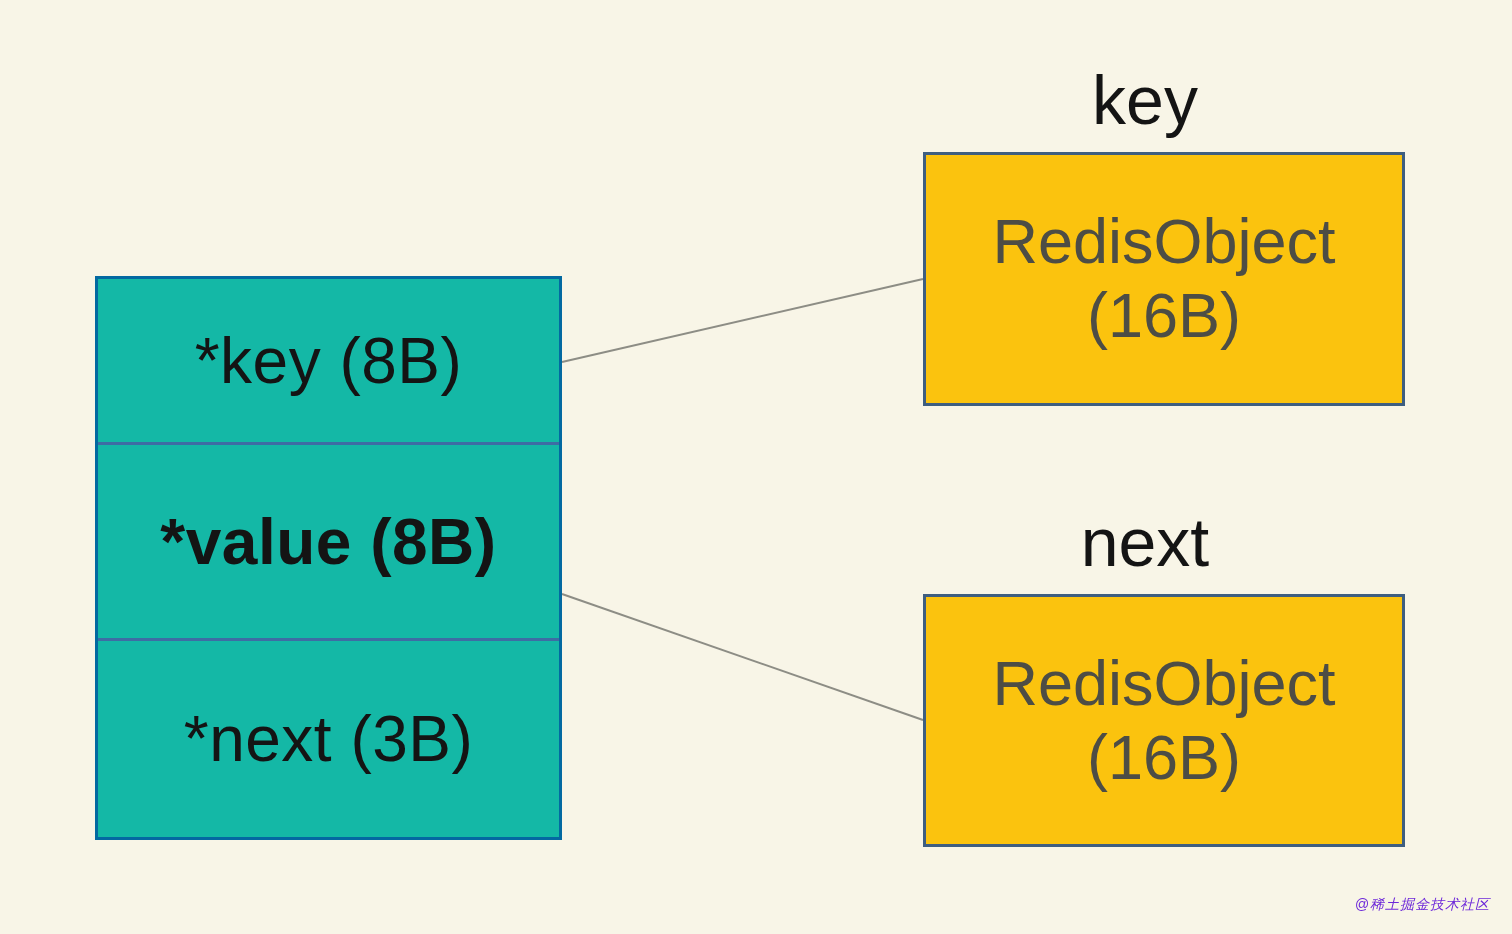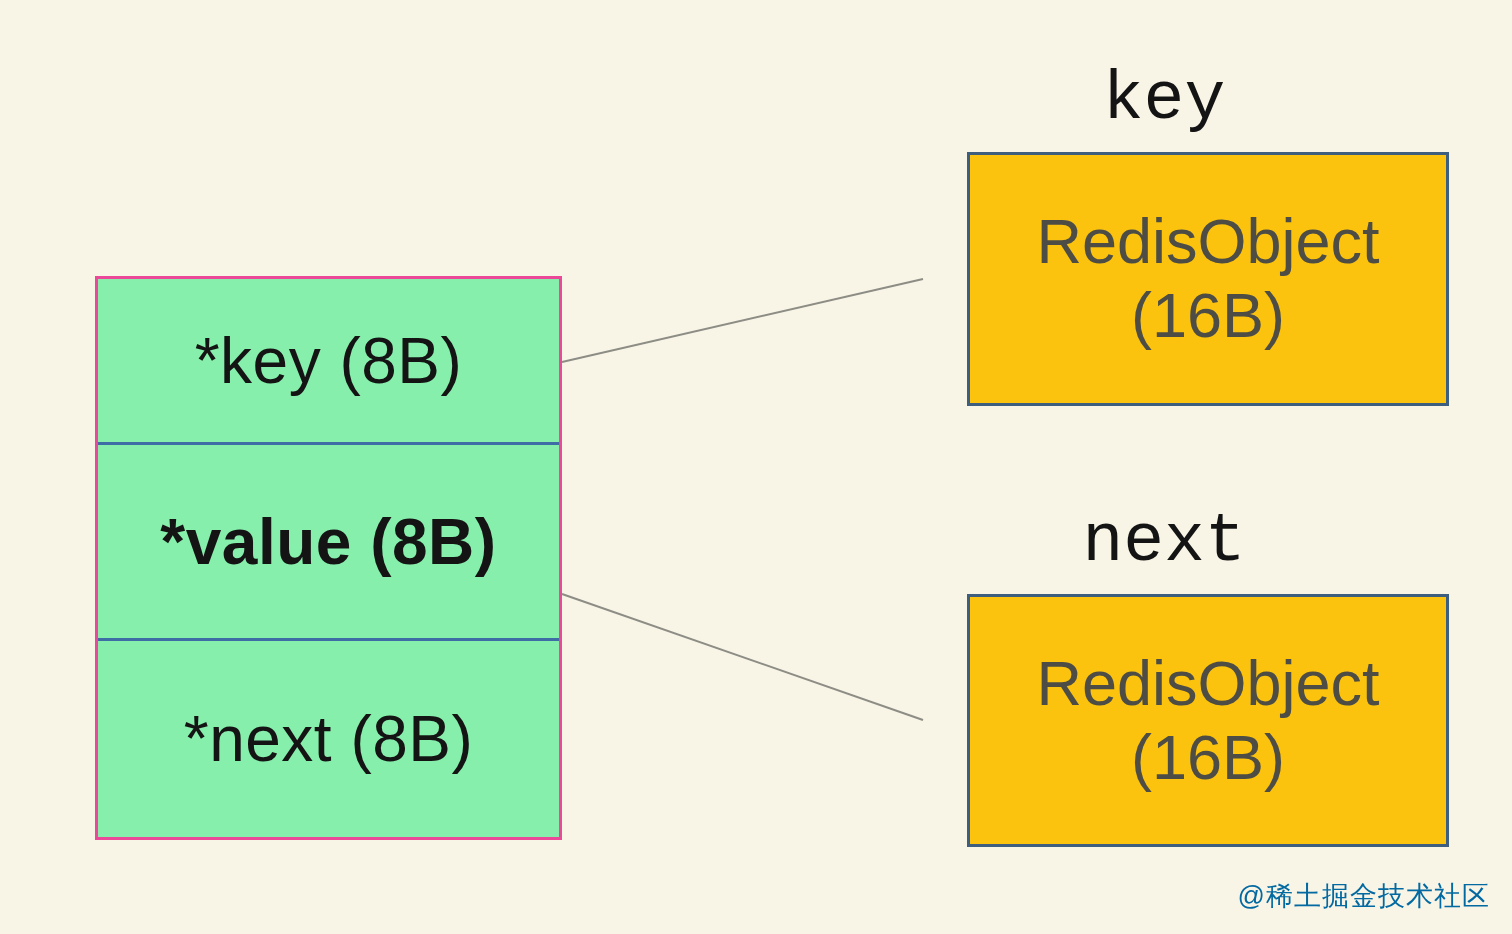--- a/index.html
+++ b/index.html
@@ -23,22 +23,22 @@
     pointer-events: none;
   }
   
   #struct {
     position: absolute;
     left: 95px;
     top: 276px;
     width: 467px;
     height: 564px;
     box-sizing: border-box;
-    border: 3px solid #ec4899;
-    background: #86efac;
+    border: 3px solid #0369a1;
+    background: #14b8a6;
     display: flex;
     flex-direction: column;
   }
   .struct-row {
     display: flex;
     align-items: center;
     justify-content: center;
     font-size: 64px;
     color: #141414;
     letter-spacing: 0.5px;
@@ -57,66 +57,65 @@
     border: 3px solid #3e5e80;
     background: #fbc30e;
     display: flex;
     flex-direction: column;
     align-items: center;
     justify-content: center;
     color: #4d4d45;
     font-size: 63px;
     line-height: 1.17;
     text-align: center;
-    margin-left: 44px;
   }
   #object-key-box   { top: 152px; height: 254px; }
   #object-value-box { top: 594px; height: 253px; }
 
   .object-title {
     position: absolute;
-    left: 923px;
+    left: 904px;
     width: 482px;
     text-align: center;
     font-size: 68px;
     line-height: 1;
     color: #141414;
-    font-family: Liberation Mono, monospace;
   }
   #key-label   { top: 66px; }
   #value-label { top: 508px; }
 
   #watermark {
     position: absolute;
     right: 22px;
     bottom: 20px;
-    font-size: 27px;
+    font-size: 14px;
     letter-spacing: 1px;
-    color: #0369a1;
+    color: #6d28d9;
+    font-style: italic;
   }
 </style>
 </head>
 <body>
 
 <div id="canvas">
 
   <svg id="connector-layer" viewBox="0 0 1512 934" xmlns="http://www.w3.org/2000/svg">
     <line x1="562" y1="362" x2="923" y2="279" stroke="#8d8d85" stroke-width="2"></line>
     <line x1="562" y1="594" x2="923" y2="720" stroke="#8d8d85" stroke-width="2"></line>
   </svg>
 
   <div id="struct">
     <div class="struct-row" id="struct-row-key">
       <span>*key (8B)</span>
     </div>
     <div class="struct-row" id="struct-row-value">
       <span>*value (8B)</span>
     </div>
     <div class="struct-row" id="struct-row-next">
-      <span>*next (8B)</span>
+      <span>*next (3B)</span>
     </div>
   </div>
 
   <div class="object-title" id="key-label">key</div>
 
   <div class="object-box" id="object-key-box">
     <span>RedisObject</span>
     <span>(16B)</span>
   </div>
 

